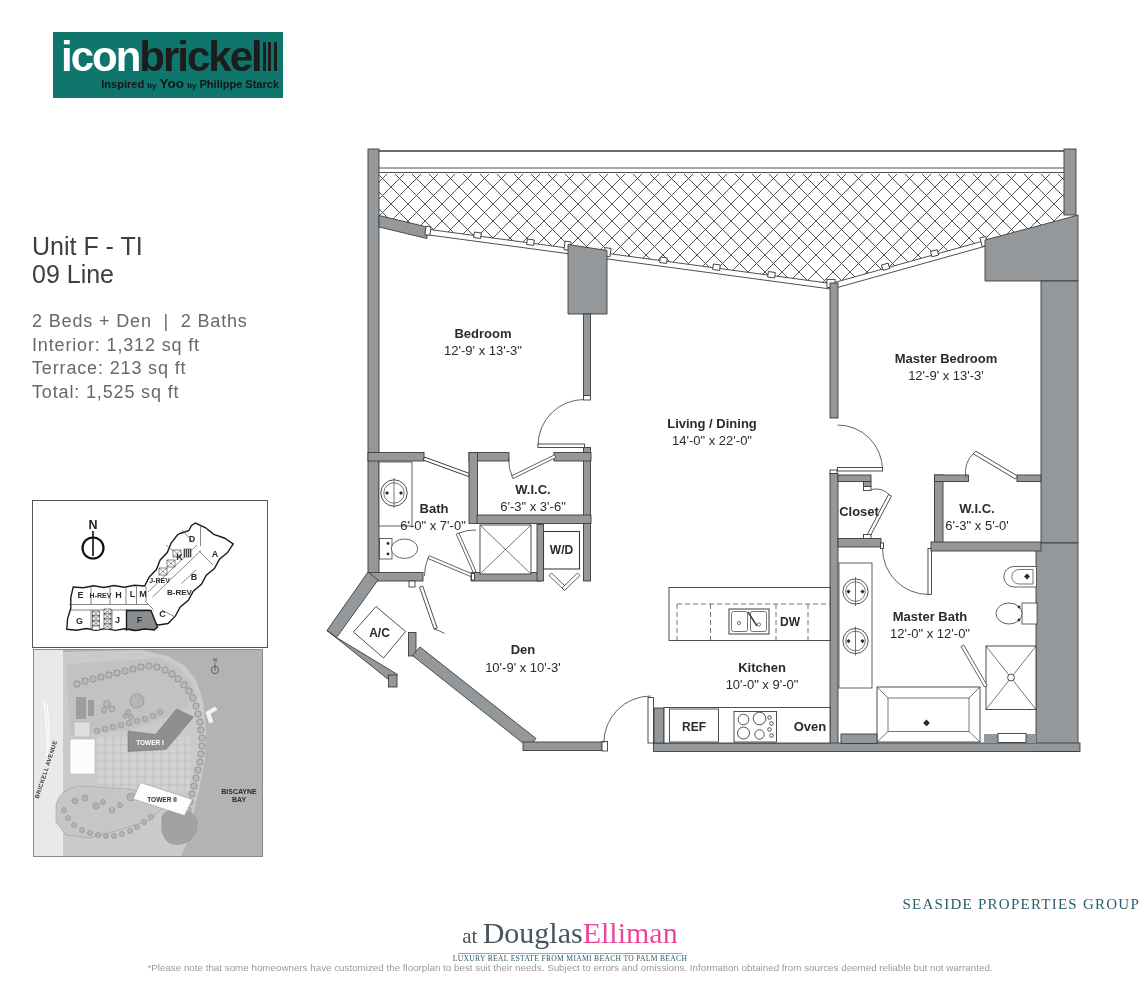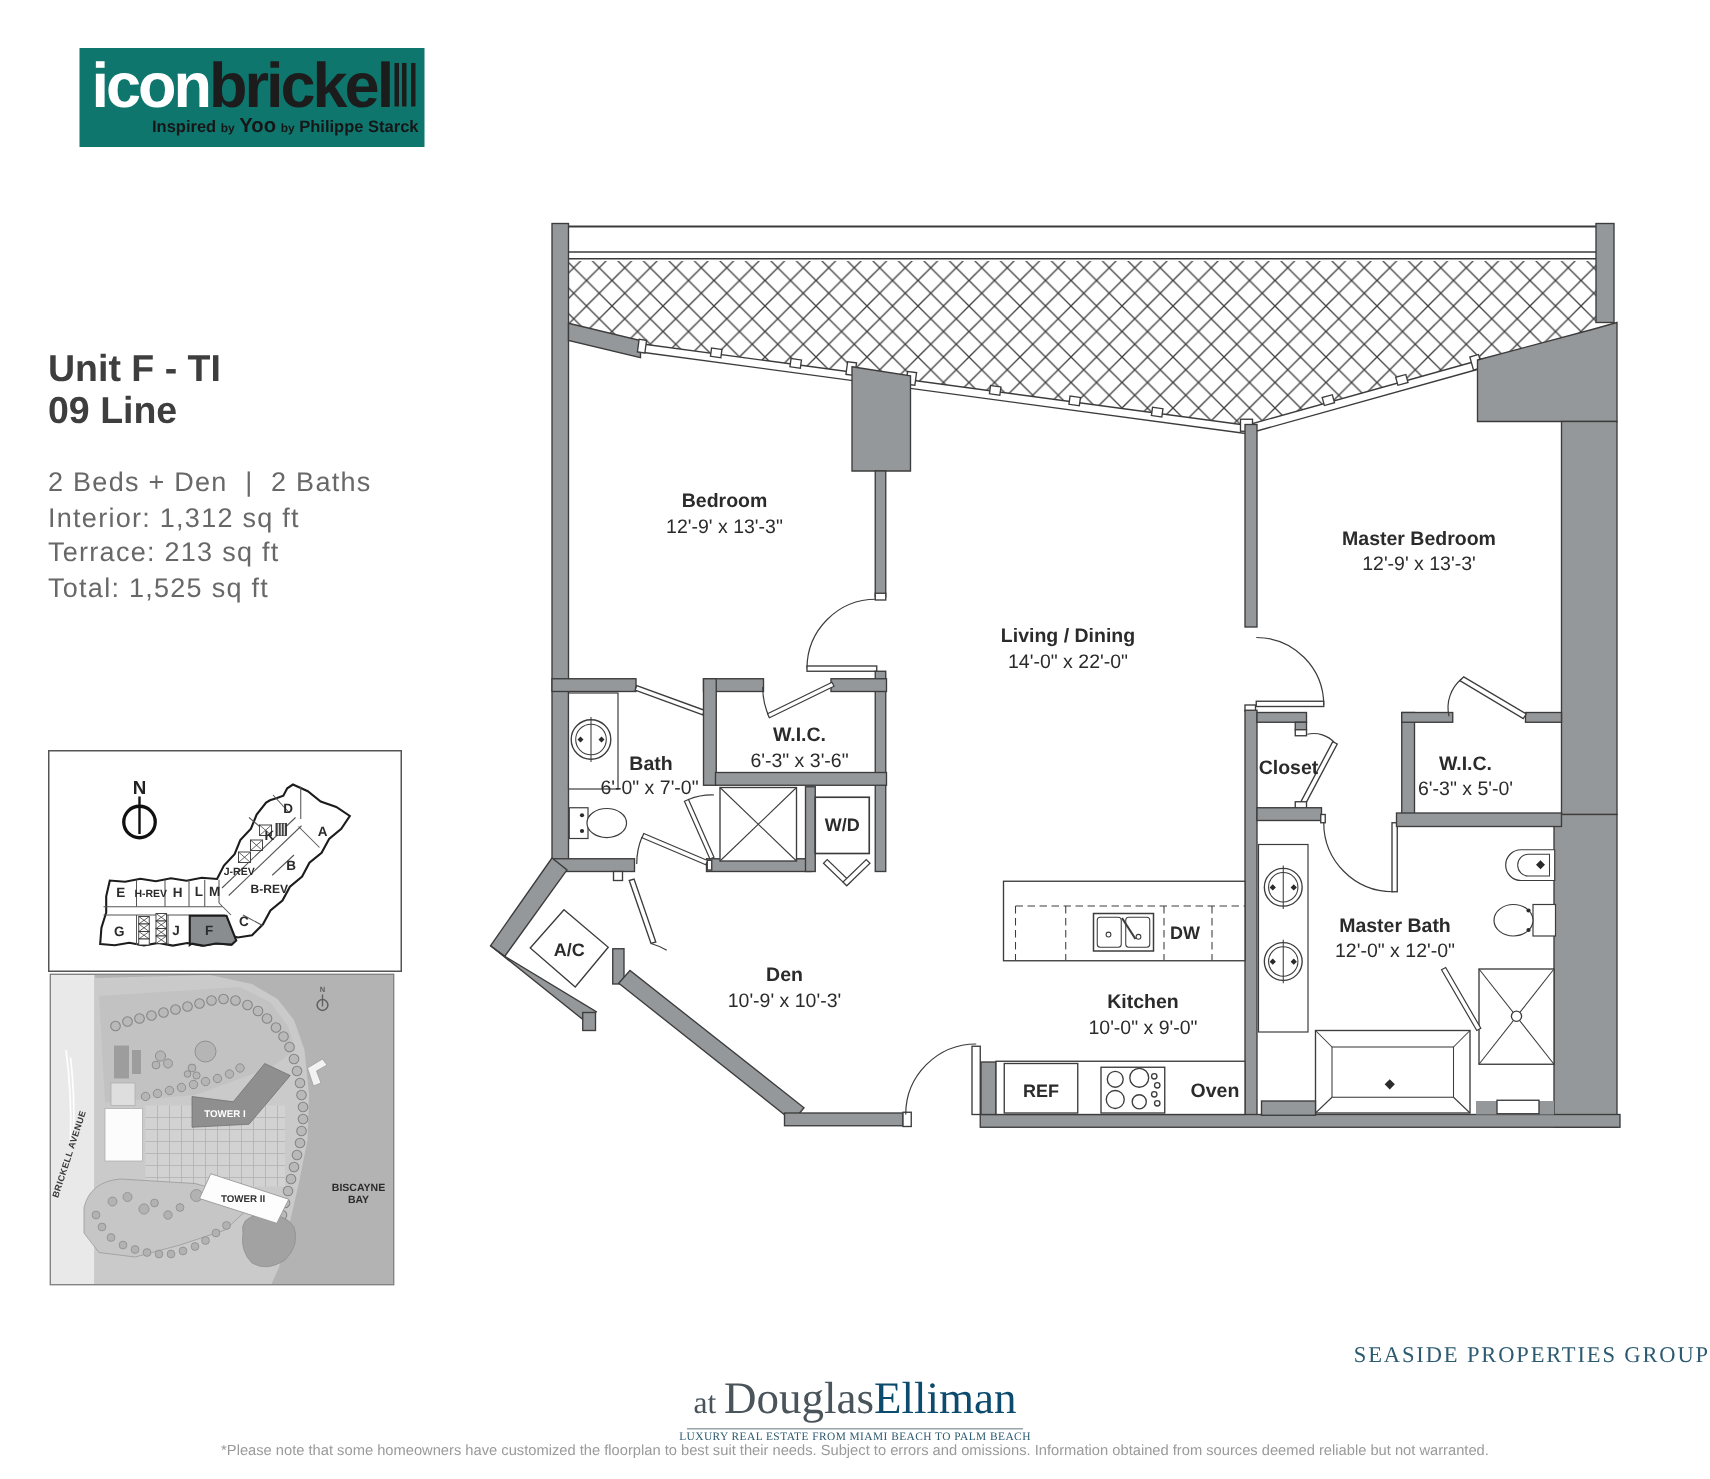--- a/index.html
+++ b/index.html
@@ -10,27 +10,27 @@
   #logoline1{position:absolute;left:8px;top:4px;white-space:nowrap;
     font-weight:bold;font-size:42px;letter-spacing:-2px;line-height:1;}
   #logoline1 .w{color:#fff;} #logoline1 .b{color:#1c1c1c;}
   #logobars{position:absolute;left:210px;top:9.5px;width:16px;height:29.5px;}
   #logobars div{position:absolute;top:0;width:3px;height:29.5px;background:#1c1c1c;}
   #logoline2{position:absolute;left:0;right:4px;top:44px;text-align:right;white-space:nowrap;
     color:#161616;font-size:11px;font-weight:bold;}
   #logoline2 .sm{font-size:8px;}
   #logoline2 .yoo{font-size:13.5px;text-align:center;}
   #unitinfo{left:32px;top:232px;width:300px;color:#3e3e3e;}
-  #unitinfo h1{margin:0;font-size:25px;line-height:28px;font-weight:bold;letter-spacing:0px;}
+  #unitinfo h1{margin:0;font-size:25px;line-height:28px;font-weight:normal;letter-spacing:0px;}
   #stats{left:32px;top:310px;width:300px;color:#686868;font-size:18px;letter-spacing:0.85px;line-height:23.7px;white-space:nowrap;}
   #branding{left:0;top:895px;width:1140px;text-align:center;}
   #b1{font-family:"Liberation Serif",serif;color:#2c5a70;font-size:15px;letter-spacing:1.25px;line-height:18px;text-align:right;}
   #b2{font-family:"Liberation Serif",serif;font-size:30px;margin-top:5px;line-height:30px;}
   #b2 .at{color:#47525a;font-size:21px;}
-  #b2 .dg{color:#4a545b;} #b2 .el{color:#0c4a6e;}
+  #b2 .dg{color:#4a545b;} #b2 .el{color:#ec4899;}
   #bline{width:224px;height:1px;background:#9aa4aa;margin:2px auto 0 auto;}
   #b3{font-family:"Liberation Serif",serif;color:#2c5a70;font-size:7.6px;letter-spacing:0.3px;line-height:9px;margin-top:0;}
   #foot{left:0;top:962px;width:1140px;text-align:center;color:#9a9a9a;font-size:9.8px;line-height:12px;}
   svg text{font-family:"Liberation Sans",sans-serif;fill:#2b2b2b;}
   svg .rm{font-weight:bold;font-size:13px;text-anchor:middle;}
   svg .dim{font-size:13px;text-anchor:middle;}
   svg .fx{font-weight:bold;font-size:12px;text-anchor:middle;}
 </style>
 </head>
 <body>

